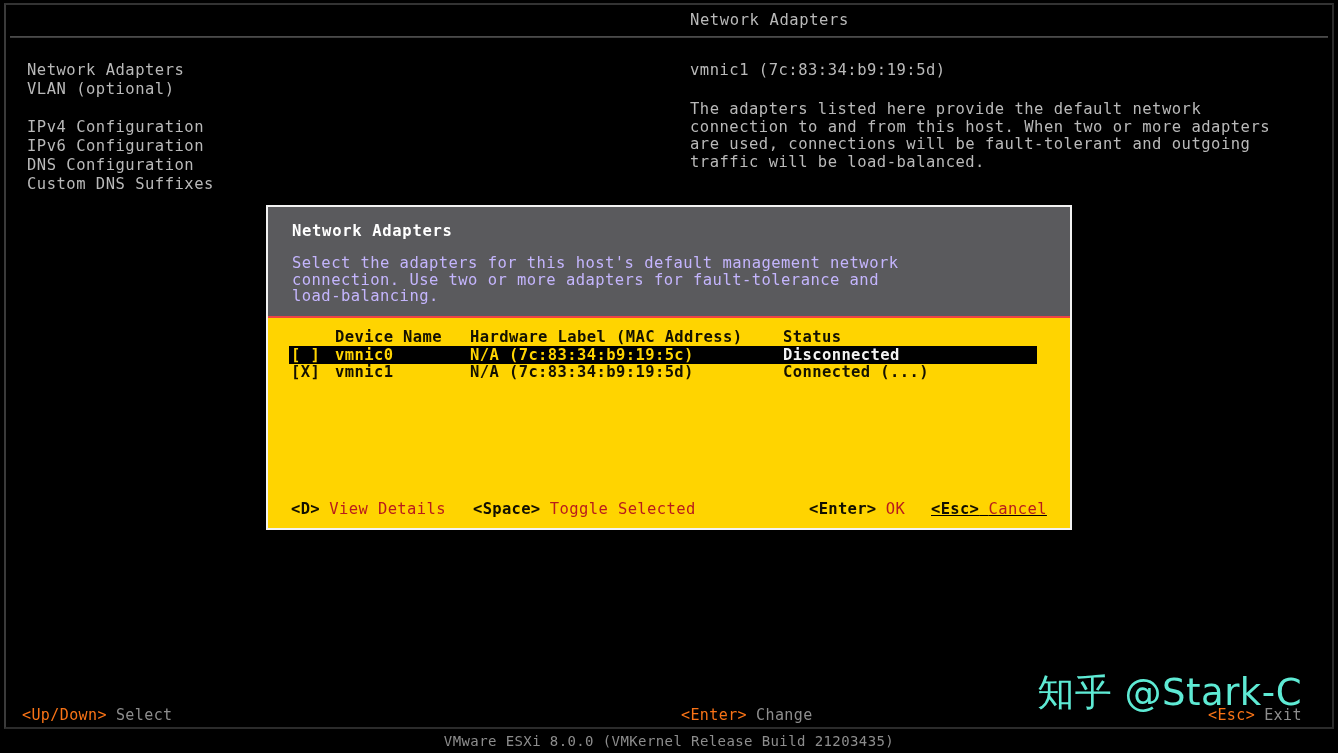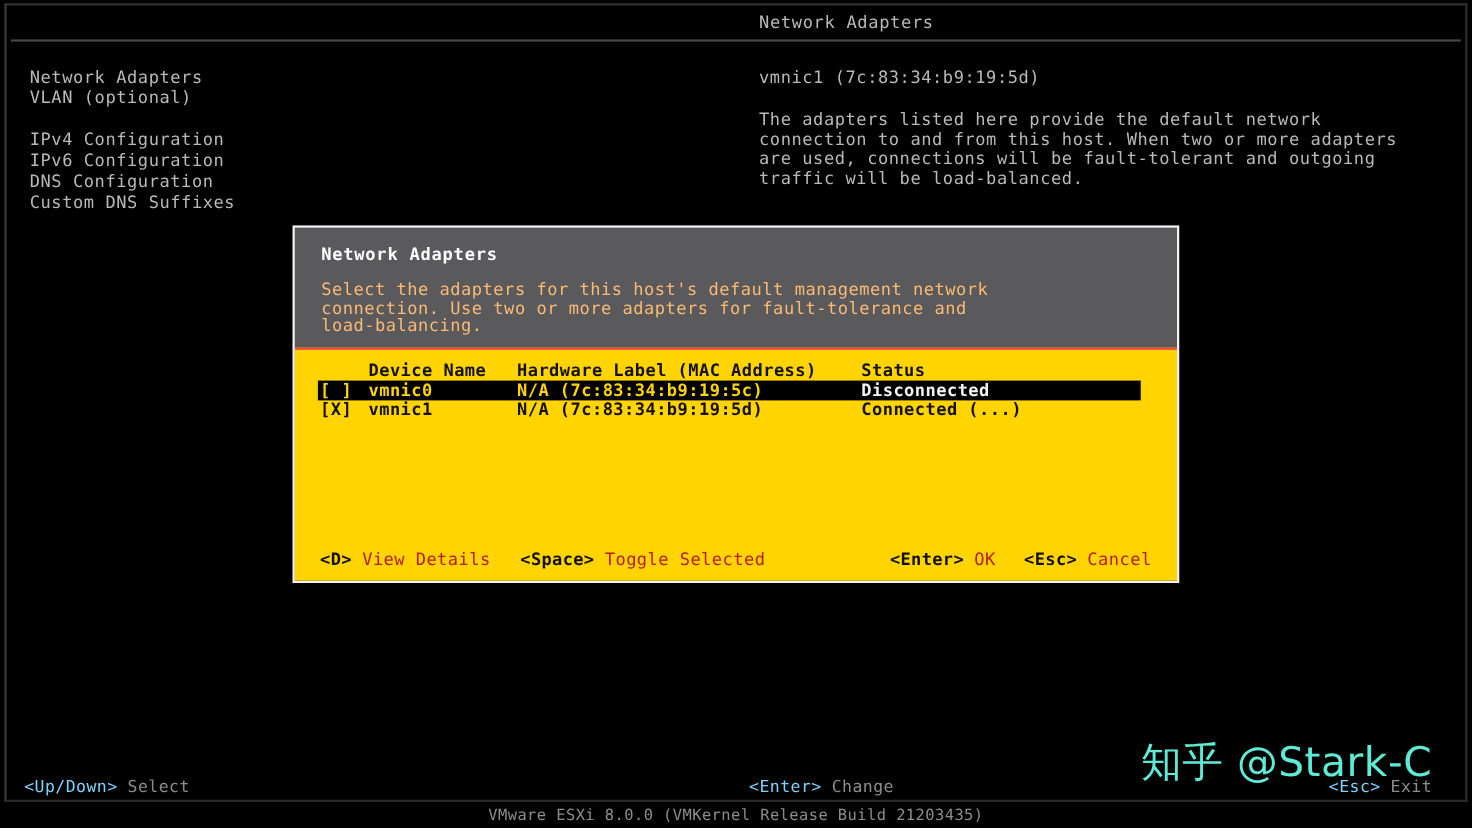--- a/index.html
+++ b/index.html
@@ -131,21 +131,21 @@
     font-weight: bold;
     font-size: 15.5px;
     letter-spacing: 0.7px;
     line-height: 20px;
     white-space: nowrap;
   }
   .dlg-desc {
     margin-top: 14px;
   }
   .dlg-desc-line {
-    color: #fdba74;
+    color: #c4b5fd;
     font-size: 15.5px;
     line-height: 16.5px;
     letter-spacing: 0.45px;
     white-space: nowrap;
   }
 
   
   .dlg-body {
     background: #ffd400;
     height: 212px;
@@ -216,35 +216,35 @@
     font-weight: bold;
     letter-spacing: 0.3px;
   }
   .dlg-foot .t {
     color: #b91c1c;
     letter-spacing: 0.4px;
   }
   .h-details { left: 23px;  }
   .h-toggle  { left: 205px; }
   .h-ok      { left: 541px; }
-  .h-cancel  { left: 663px; }
+  .h-cancel  { left: 663px; text-decoration: underline; }
 
   
   .statusbar {
     position: absolute;
     left: 0;
     top: 704px;
     width: 1338px;
     height: 22px;
     font-size: 15px;
     line-height: 22px;
     white-space: nowrap;
   }
   .statusbar .hint { position: absolute; top: 0; }
-  .statusbar .k { color: #7dd3fc; letter-spacing: 0.4px; }
+  .statusbar .k { color: #f97316; letter-spacing: 0.4px; }
   .statusbar .t { color: #8d8d8d; letter-spacing: 0.4px; }
   .s-updown { left: 22px;   }
   .s-change { left: 681px;  }
   .s-exit   { left: 1208px; }
 
   .version {
     position: absolute;
     left: 0;
     top: 733px;
     width: 1338px;

